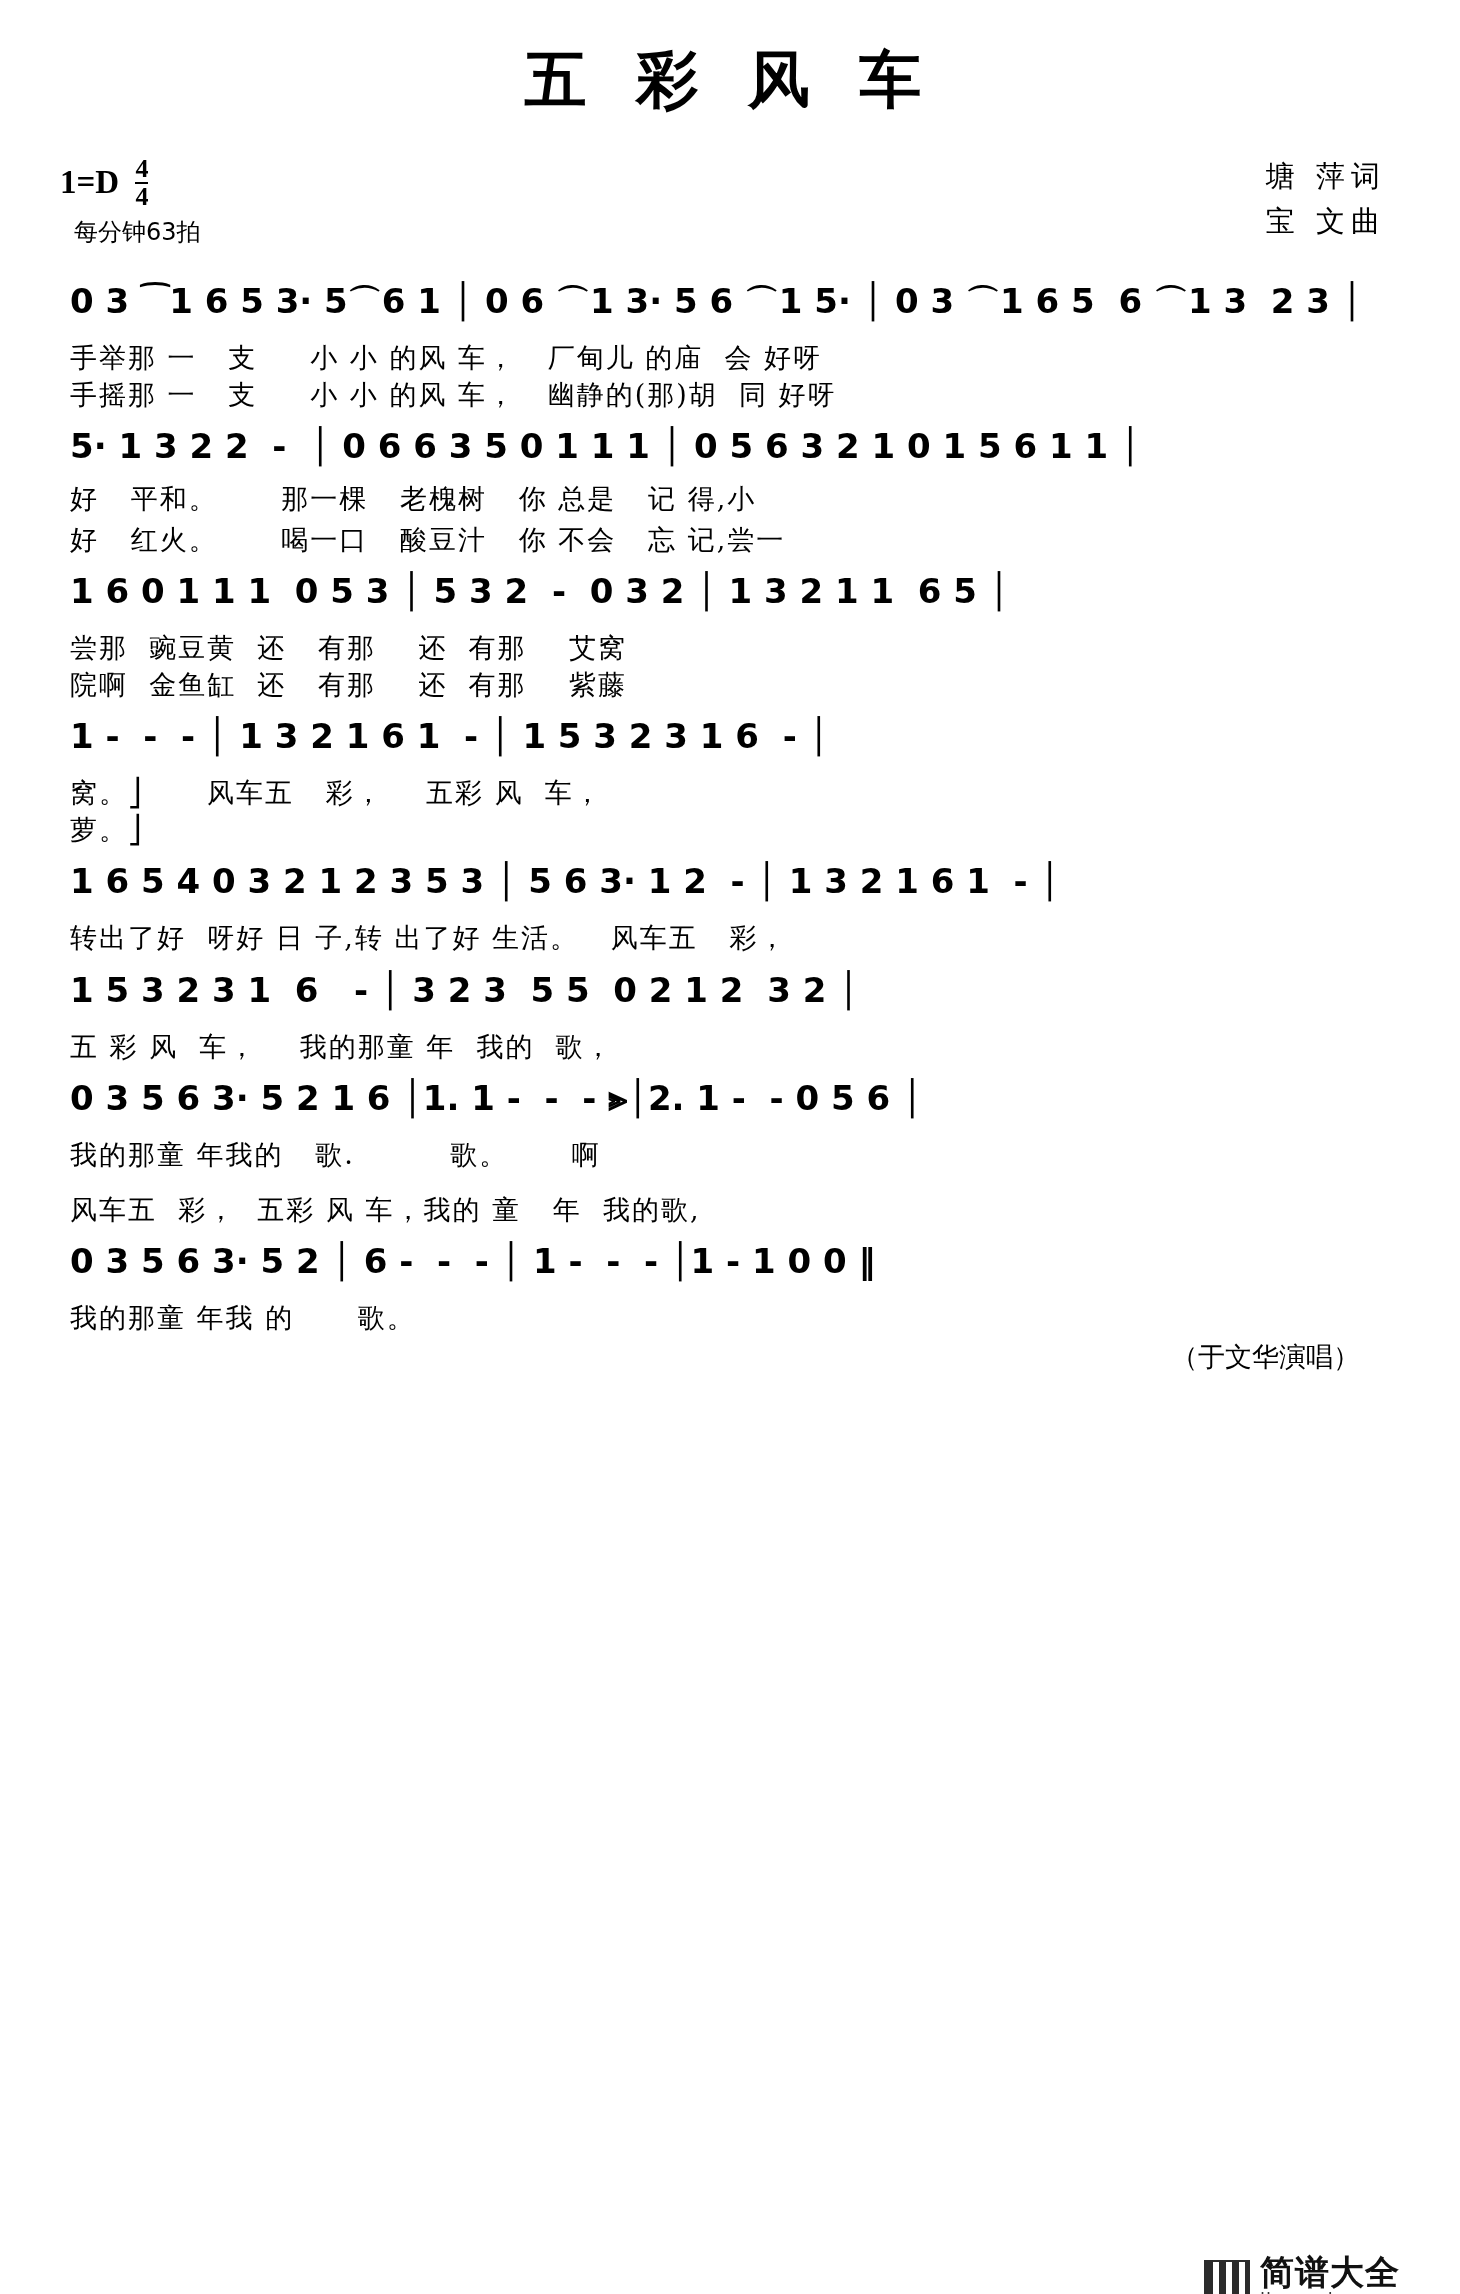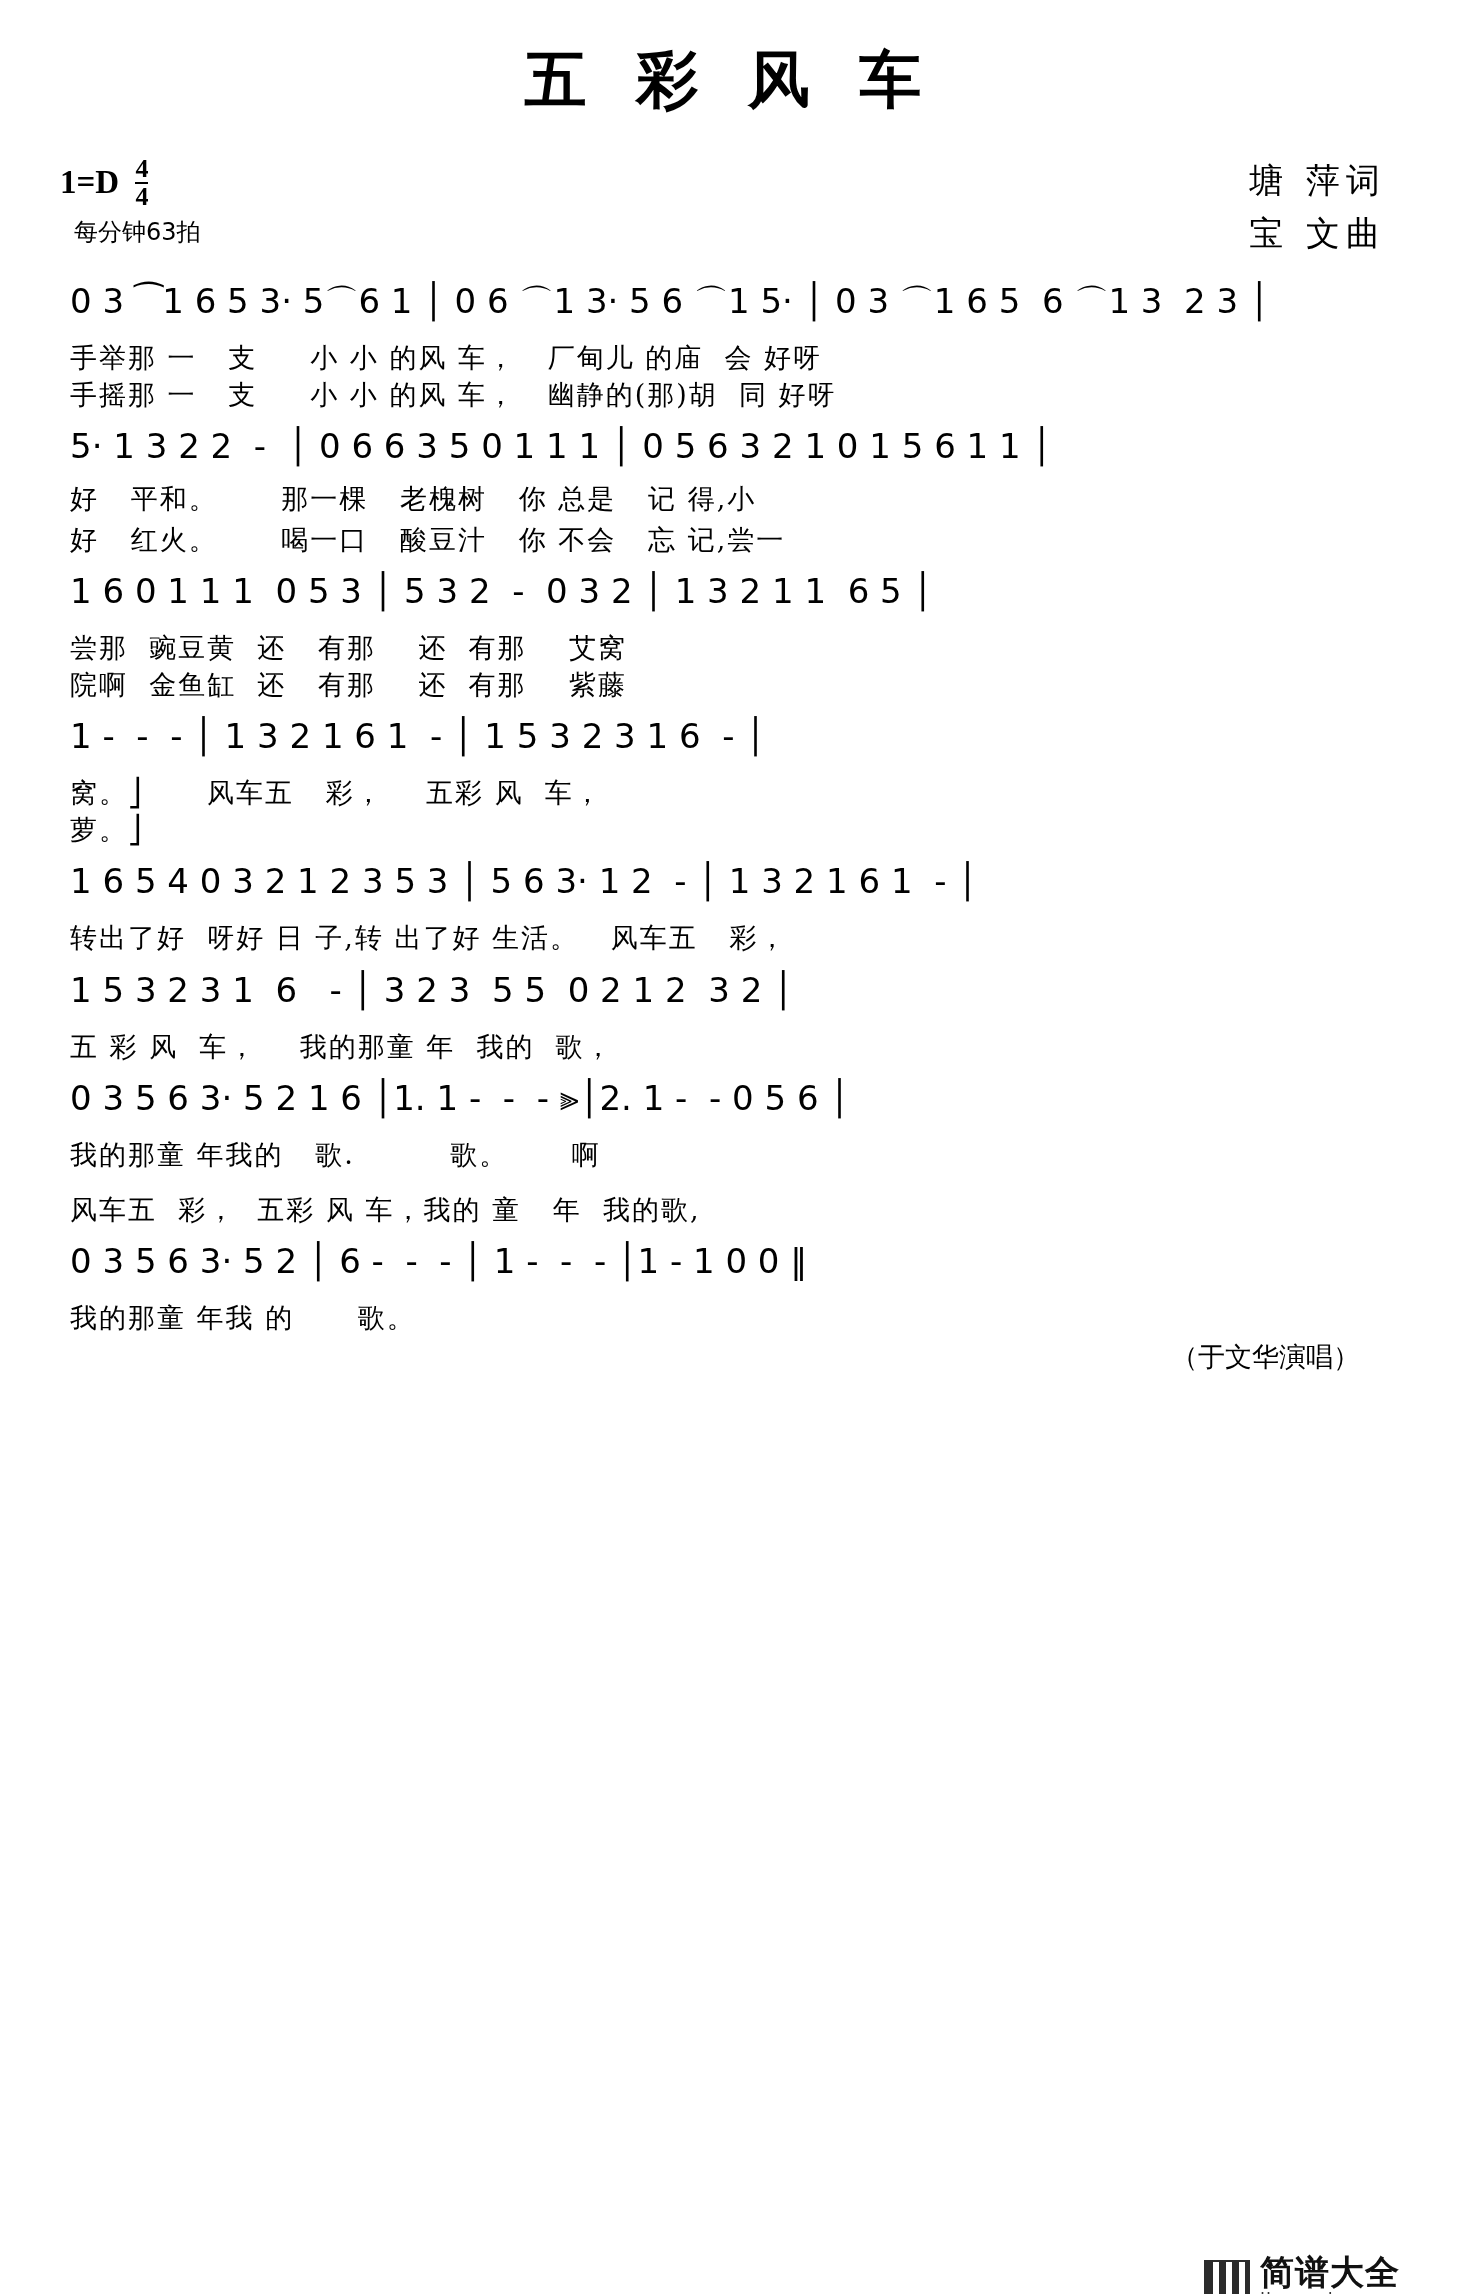--- a/index.html
+++ b/index.html
@@ -48,33 +48,33 @@
   .meter .num{display:block;font-size:26px;}
   .meter .den{display:block;border-top:2px solid #000;font-size:26px;}
   .tempo{
     position:absolute;left:14px;top:76px;
     font-size:24px;
     font-family:"DejaVu Sans", sans-serif;
   }
   .credits{
     position:absolute;right:14px;top:14px;
     text-align:right;
-    font-size:34px;
+    font-size:29px;
     line-height:1.55;
     letter-spacing:6px;
     font-family:"DejaVu Serif", serif;
   }
   .system{
     position:relative;
     margin:0 0 6px 0;
   }
   .notes{
     font-family:"DejaVu Sans", sans-serif;
     font-size:34px;
-    font-weight:normal;
+    font-weight:bold;
     letter-spacing:0px;
     white-space:pre;
     line-height:1.05;
     padding-left:10px;
     min-height:54px;
   }
   .lyric{
     font-family:"DejaVu Serif", serif;
     font-size:27px;
     letter-spacing:2px;

